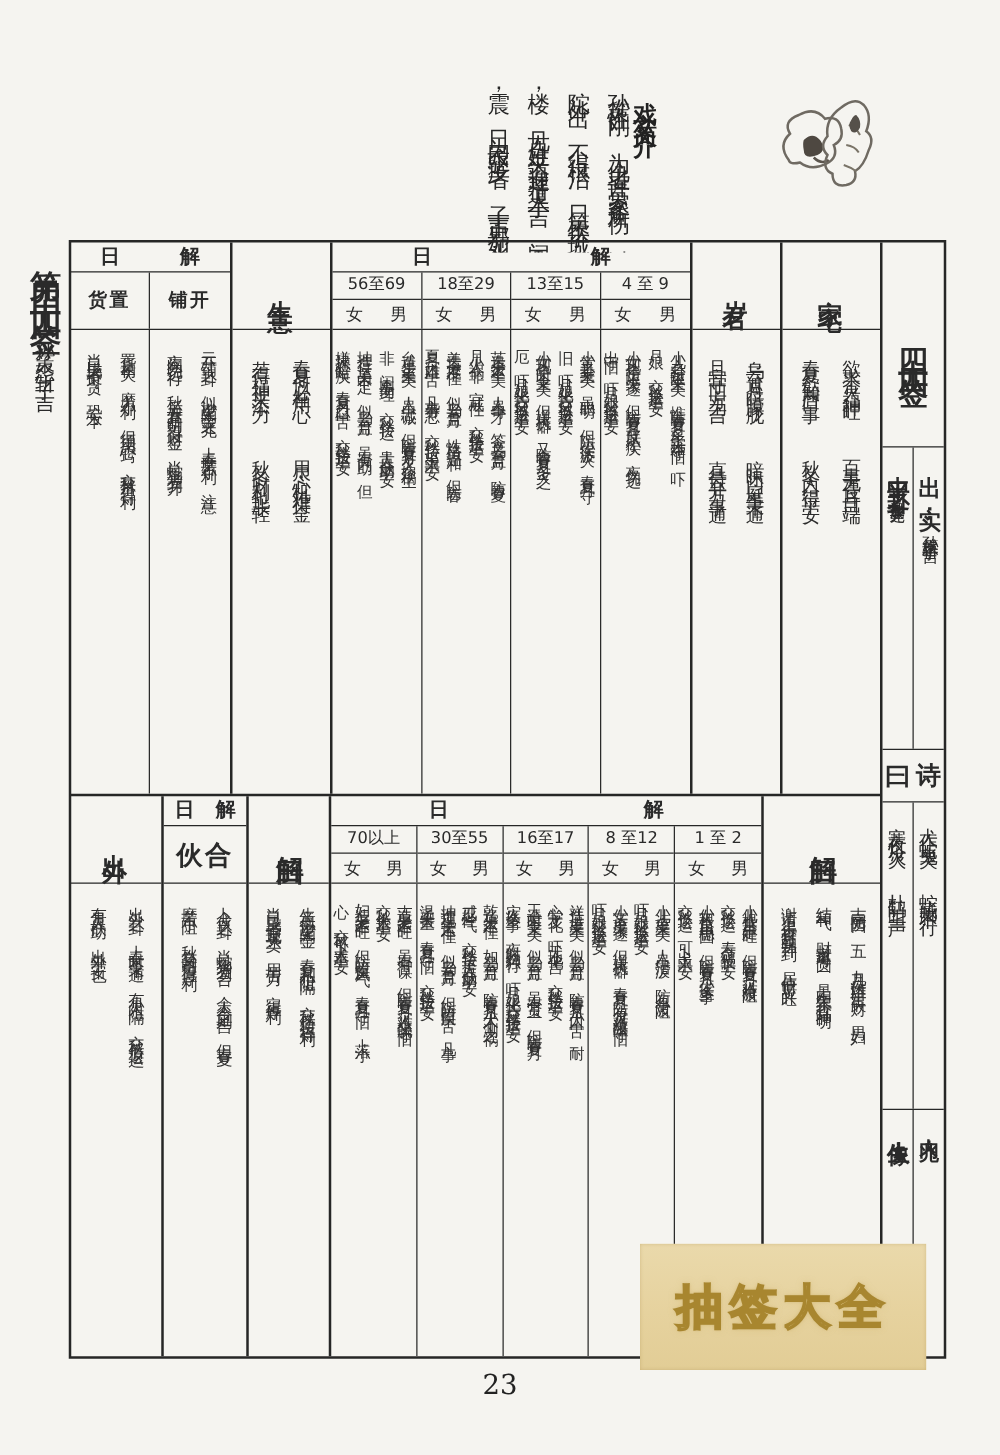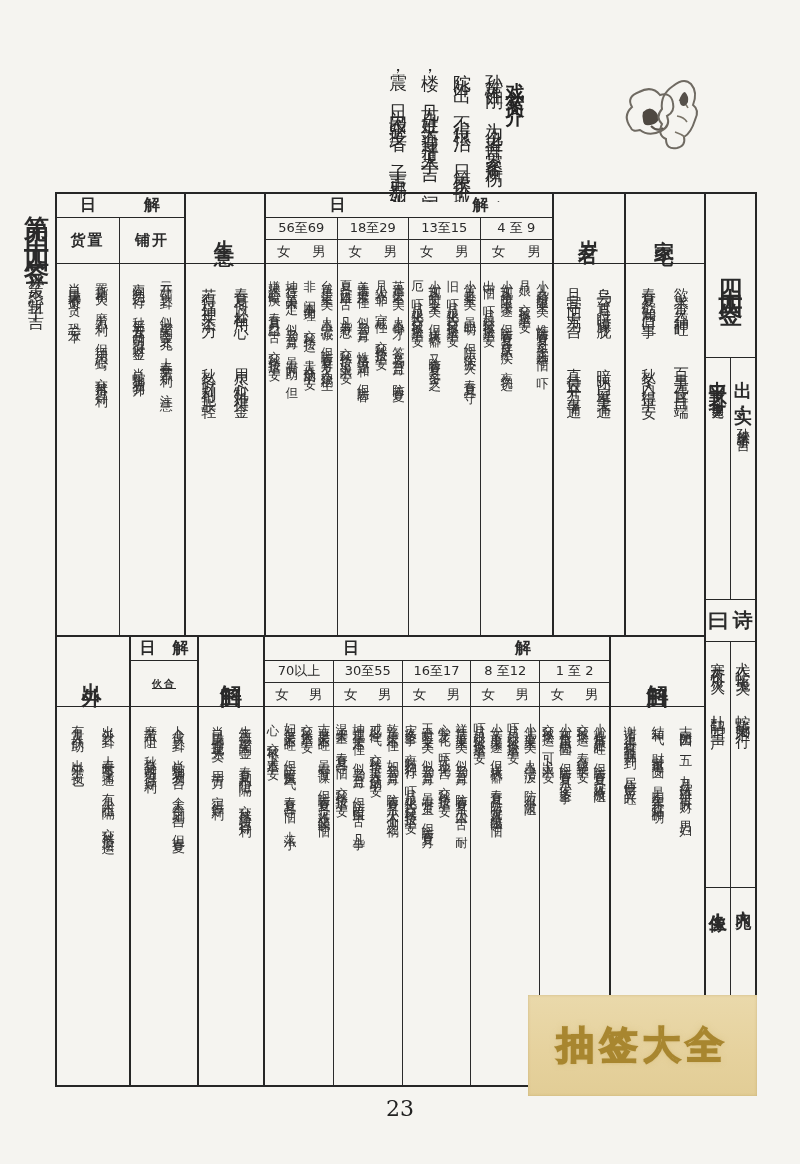--- a/index.html
+++ b/index.html
@@ -114,25 +114,25 @@
   .tradebody > *:not(:first-child) { border-right:1.2px solid #2b2b2b; }
   .cell2 { display:flex; flex-direction:row-reverse; justify-content:space-evenly;
            padding-top:8px; overflow:hidden; }
   .half { width:50%; }
   .full { flex:1; }
   .cell3 { flex:1; display:flex; flex-direction:row-reverse; justify-content:space-evenly;
            padding-top:8px; overflow:hidden; }
 
   .partner-label { height:46px; border-bottom:1.5px solid #262626;
                    display:flex; align-items:center; justify-content:center;
-                   font-size:10px; font-weight:bold; letter-spacing:2px;text-decoration:underline; }
+                   font-size:21px; font-weight:bold; letter-spacing:2px; }
 
   
   #watermark {
-    position:absolute; left:528px; top:995px; width:229px; height:101px;
+    position:absolute; left:512px; top:995px; width:229px; height:101px;
     background:linear-gradient(180deg, #ead9ab 0%, #e6d29e 55%, #e2cd96 100%);
     display:flex; align-items:center; justify-content:center;
     box-shadow:0 0 3px rgba(160,130,60,0.35) inset;
   }
   #watermark span {
     font-size:38px; font-weight:bold; letter-spacing:5px;
     color:#eddaa2;
     -webkit-text-stroke:1.6px #a8862f;
     text-shadow:0 0 2px rgba(150,115,40,.55), 0 0 6px rgba(210,180,100,.5);
   }

